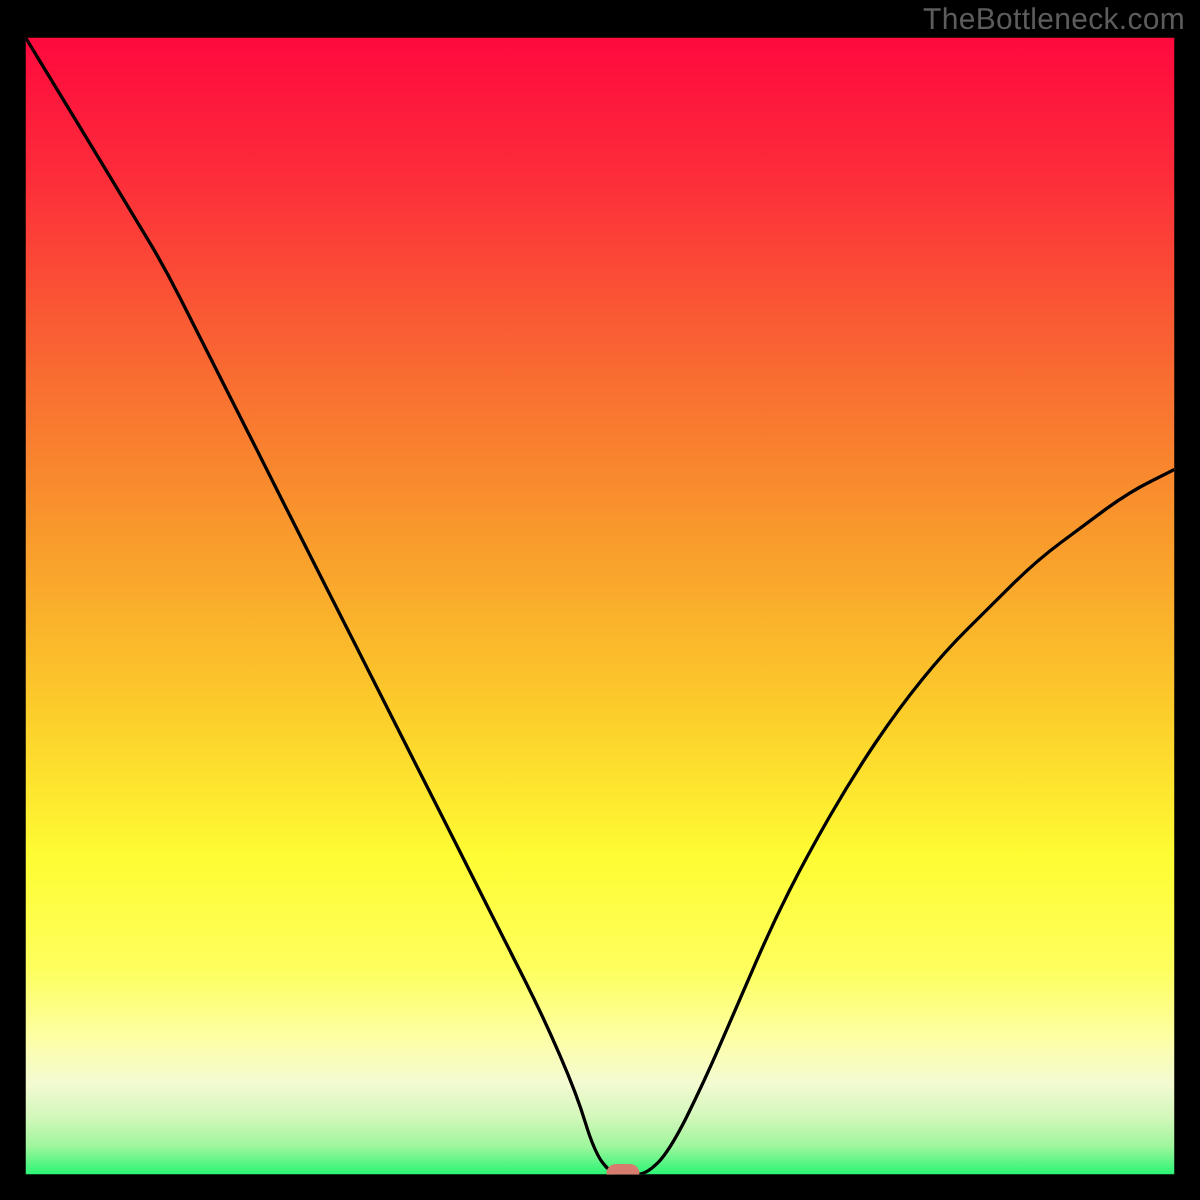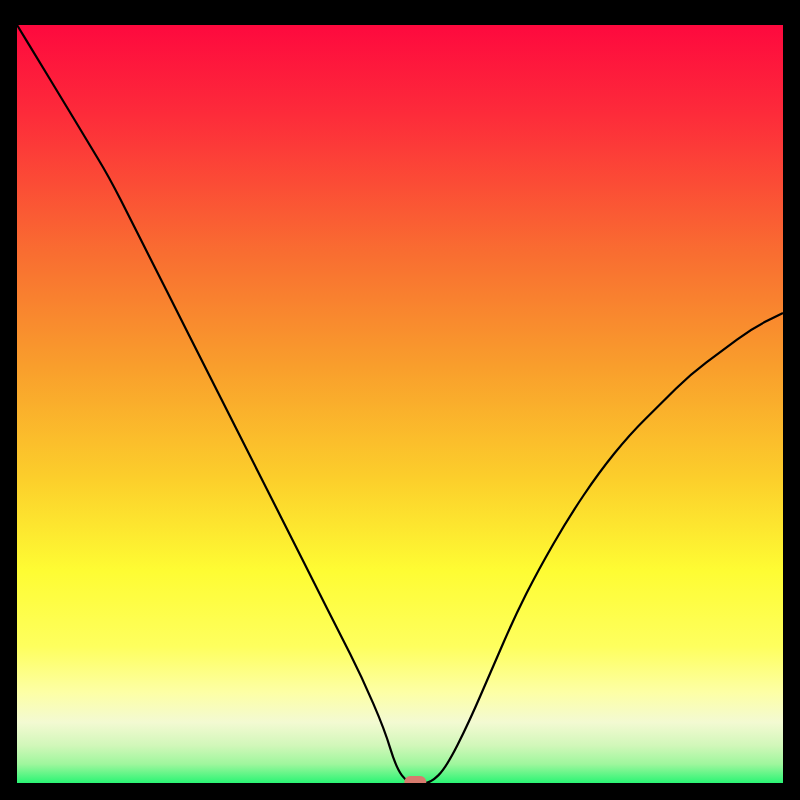--- a/index.html
+++ b/index.html
@@ -40,20 +40,21 @@
     top: 0;
     width: 766px;
     height: 758px;
   }
 </style>
 </head>
 <body>
 
 <div class="container">
 
+  <div class="watermark">TheBottleneck.com</div>
 
   <div class="plot-area">
 
     <svg class="bg" viewBox="0 0 766 758" preserveAspectRatio="none">
       <defs>
         <linearGradient id="grad" x1="0" y1="0" x2="0" y2="1">
           <stop offset="0%" stop-color="#fe093e"></stop>
           <stop offset="12%" stop-color="#fd2c3a"></stop>
           <stop offset="30%" stop-color="#f96d31"></stop>
           <stop offset="45%" stop-color="#f99e2c"></stop>

